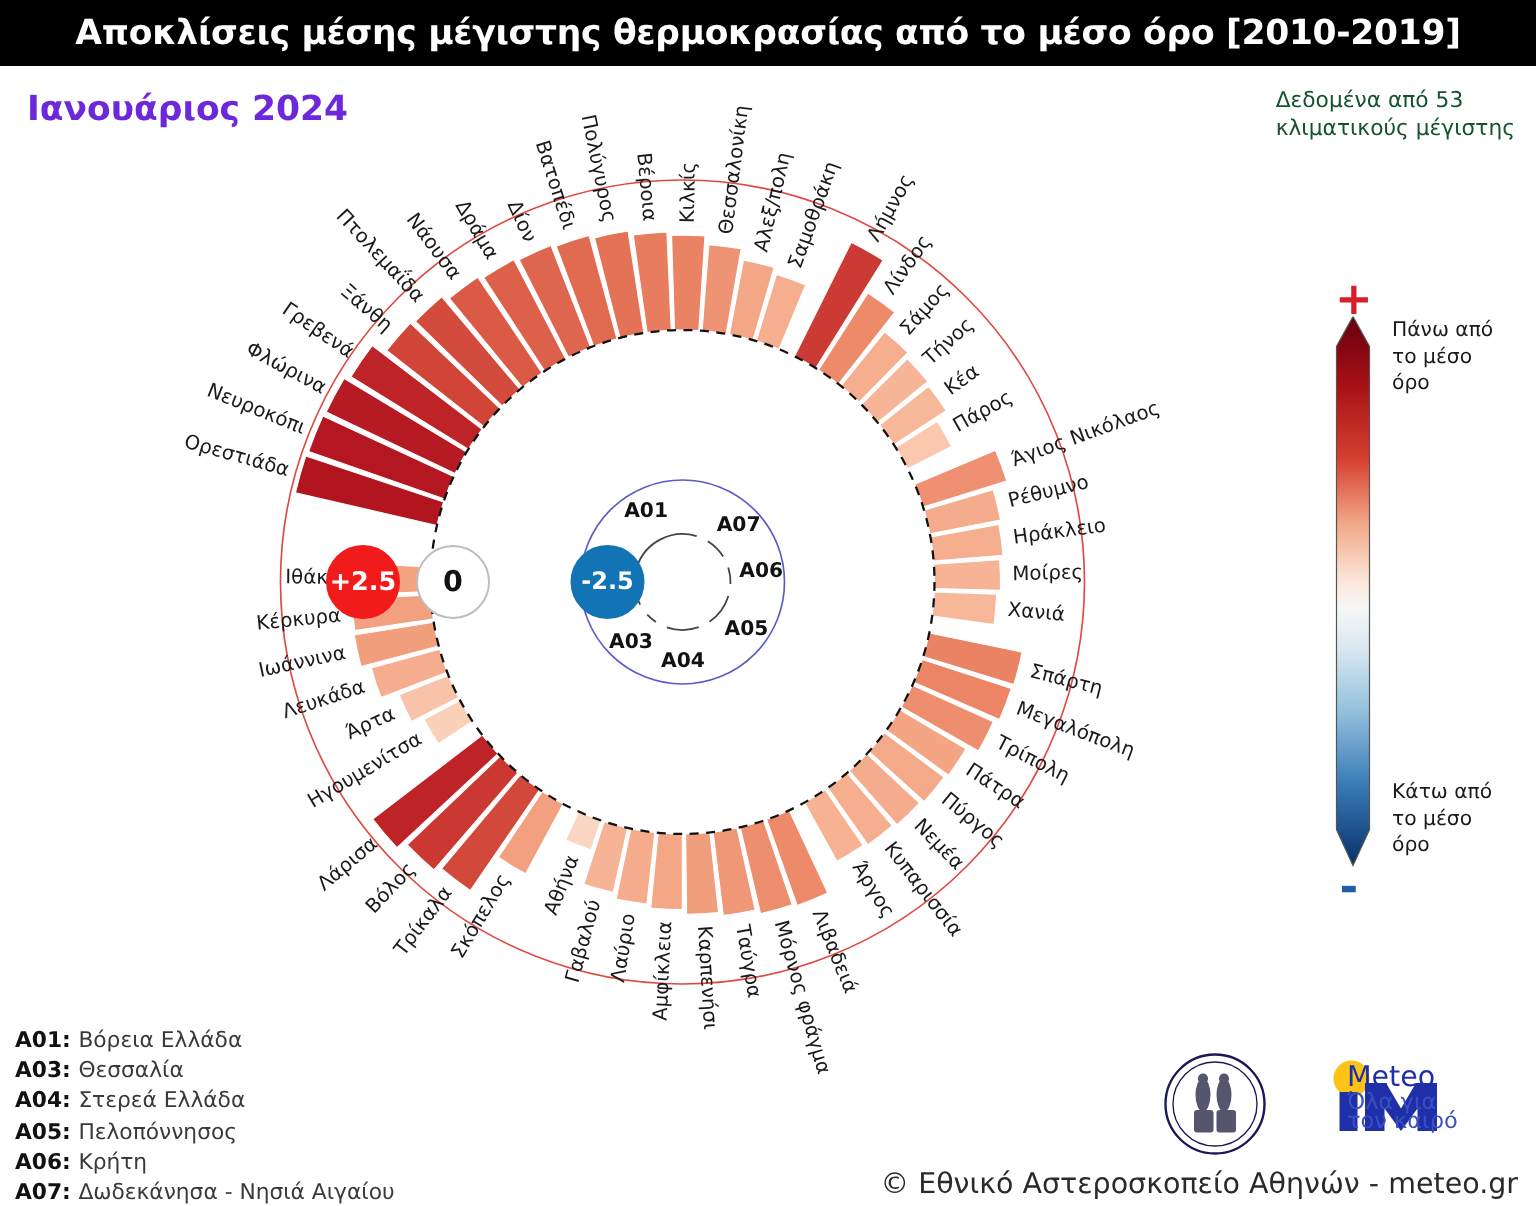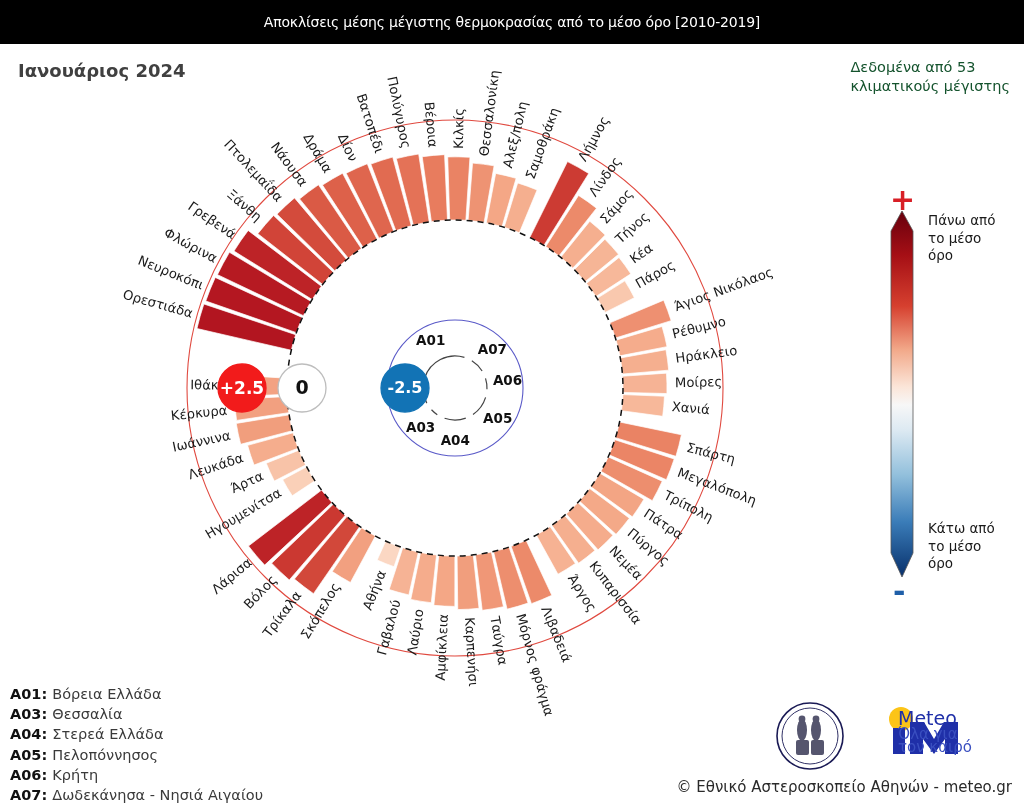--- a/index.html
+++ b/index.html
@@ -7,25 +7,25 @@
   body{
     width:1024px;height:804px;background:#ffffff;overflow:hidden;
     font-family:"DejaVu Sans","Liberation Sans",sans-serif;
     position:relative;
   }
   #title-bar{
     position:absolute;left:0;top:0;width:1024px;height:44px;background:#000000;
     display:flex;align-items:center;justify-content:center;
   }
   #title-text{
-    color:#ffffff;font-size:14px;font-weight:normal;letter-spacing:-0.2px;
+    color:#ffffff;font-size:23px;font-weight:bold;letter-spacing:-0.2px;
     white-space:nowrap;
   }
   #month-label{
-    position:absolute;left:18px;top:60px;font-size:18px;font-weight:bold;color:#404040;
+    position:absolute;left:18px;top:60px;font-size:23px;font-weight:bold;color:#6d28d9;
   }
   #data-note{
     position:absolute;right:14px;top:58px;color:#14532d;
     font-size:14.5px;line-height:19px;
   }
   #chart-svg{position:absolute;left:0;top:0;}
   
   #region-legend{
     position:absolute;left:10px;top:660px;font-size:14.5px;line-height:20.2px;color:#3a3a3a;margin-top:24px;
   }
@@ -40,21 +40,21 @@
     position:absolute;left:13px;top:392px;color:#1f5fa8;font-size:30px;font-weight:bold;line-height:1;
   }
   #cb-top-label{
     position:absolute;left:48px;top:27px;font-size:13.5px;color:#1a1a1a;line-height:17.5px;
   }
   #cb-bot-label{
     position:absolute;left:48px;top:335px;font-size:13.5px;color:#1a1a1a;line-height:17.5px;
   }
   
   #footer-credit{
-    position:absolute;right:12px;top:778px;font-size:15px;color:#2a2a2a;white-space:nowrap;
+    position:absolute;right:12px;top:778px;font-size:19px;color:#2a2a2a;white-space:nowrap;
   }
   #logo-row{position:absolute;left:770px;top:700px;width:250px;height:72px;}
   .meteo-text{
     position:absolute;left:128px;top:8px;
   }
   .meteo-name{font-size:19px;color:#1f2fa8;font-weight:500;line-height:20px;}
   .meteo-tag{font-size:15px;color:#3a4fc0;line-height:12.5px;}
 </style>
 </head>
 <body>

